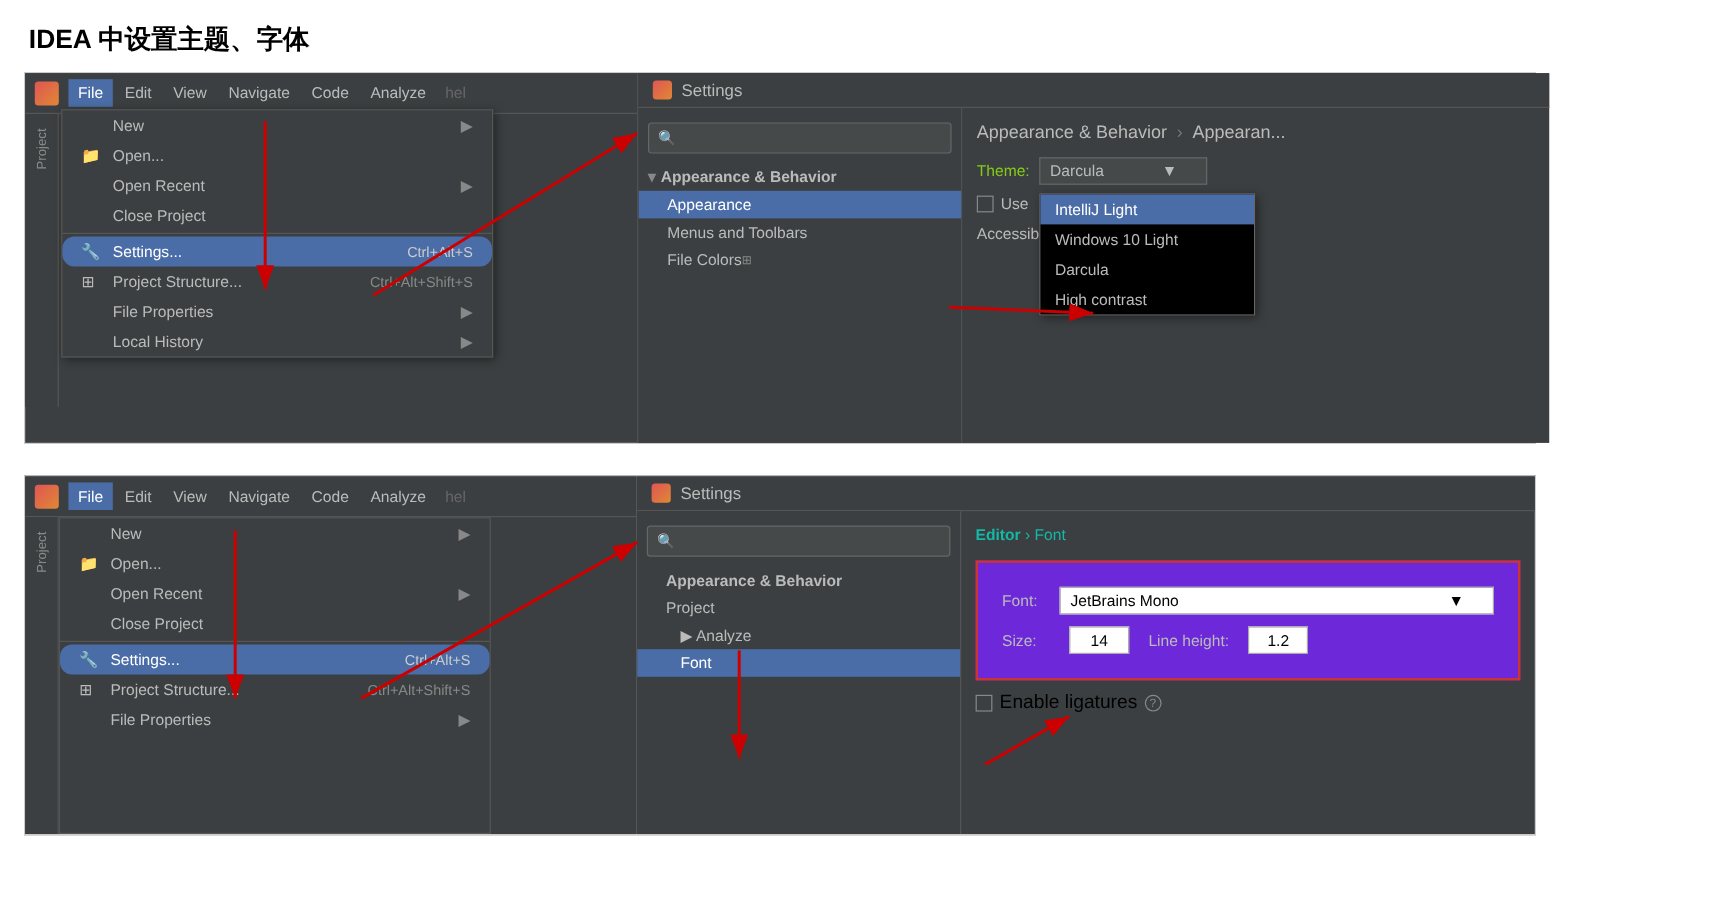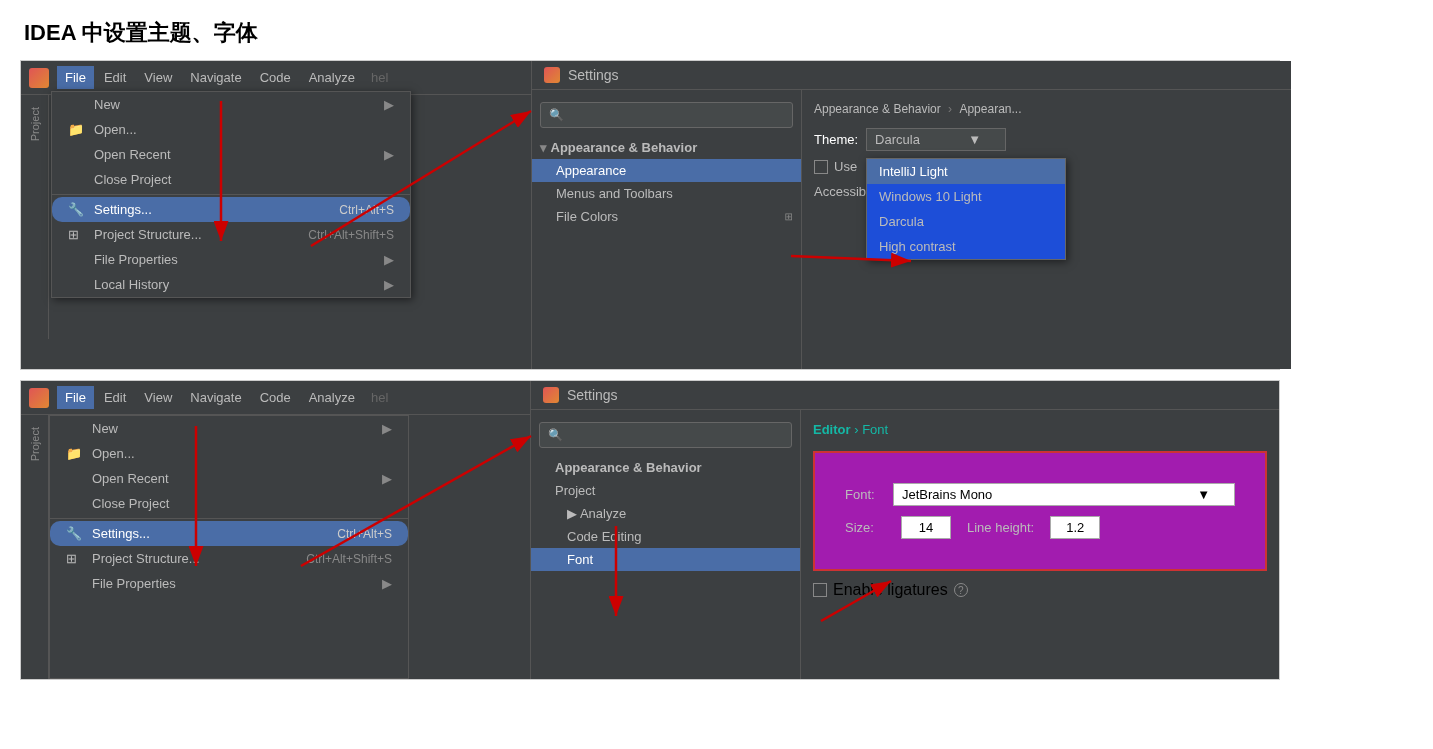--- a/index.html
+++ b/index.html
@@ -16,21 +16,21 @@
       font-size: 22px;
       font-weight: bold;
       padding: 18px 24px 12px 24px;
       color: #000;
     }
 
     
     .screenshots-container {
       display: flex;
       flex-direction: column;
-      gap: 0;
+      gap: 16px;
       padding: 0 20px;
     }
 
     
     .screenshot-row {
       display: flex;
       align-items: flex-start;
       margin-bottom: 10px;
       position: relative;
     }
@@ -240,39 +240,39 @@
     
     .settings-content {
       flex: 1;
       background: #3c3f41;
       padding: 12px;
       position: relative;
     }
 
     .settings-breadcrumb {
       color: #bbb;
-      font-size: 12px;
+      font-size: 15px;
       margin-bottom: 12px;
     }
 
     .settings-breadcrumb .sep {
       color: #777;
       margin: 0 4px;
     }
 
     
     .theme-row {
       display: flex;
       align-items: center;
       gap: 8px;
       margin-bottom: 8px;
     }
 
     .theme-label {
-      color: #ffffff;
+      color: #84cc16;
       font-size: 13px;
     }
 
     .theme-select {
       background: #45494a;
       border: 1px solid #666;
       color: #bbb;
       font-size: 13px;
       padding: 3px 24px 3px 8px;
       min-width: 140px;
@@ -281,23 +281,23 @@
       align-items: center;
       justify-content: space-between;
       cursor: pointer;
     }
 
     
     .theme-dropdown-popup {
       position: absolute;
       left: 0;
       top: 30px;
-      background: #1d4ed8;
+      background: #000000;
       border: 1px solid #666;
-      width: 200px;
+      width: 180px;
       z-index: 20;
       box-shadow: 2px 2px 8px rgba(0,0,0,0.5);
     }
 
     .theme-option {
       color: #bbb;
       font-size: 13px;
       padding: 5px 12px;
       cursor: pointer;
     }
@@ -348,22 +348,22 @@
     }
 
     .font-settings-breadcrumb {
       color: #14b8a6;
       font-size: 13px;
       margin-bottom: 14px;
     }
 
     .font-settings-panel {
       border: 2px solid #cc3333;
-      padding: 30px;
-      background: #a21caf;
+      padding: 20px;
+      background: #6d28d9;
     }
 
     .font-row {
       display: flex;
       align-items: center;
       gap: 8px;
       margin-bottom: 10px;
     }
 
     .font-label {
@@ -524,21 +524,21 @@
             <div class="settings-nav">
               <div class="settings-search">
                 <span class="settings-search-icon">🔍</span>
               </div>
               <div class="nav-group-header">
                 <span class="caret">▾</span>
                 <span>Appearance &amp; Behavior</span>
               </div>
               <div class="nav-item active">Appearance</div>
               <div class="nav-item">Menus and Toolbars</div>
-              <div class="nav-item" style="display:flex;justify-content:space-between;align-items:center;">
+              <div class="nav-item" style="display:flex;justify-content:flex-start;align-items:center;">
                 <span>File Colors</span>
                 <span style="color:#888;font-size:10px;">⊞</span>
               </div>
             </div>
 
             <div class="settings-content">
               <div class="settings-breadcrumb">
                 <span>Appearance &amp; Behavior</span>
                 <span class="sep"> › </span>
                 <span>Appearan...</span>
@@ -662,21 +662,20 @@
               <span class="settings-search-icon">🔍</span>
             </div>
 
             <div class="bottom-nav-item">
               <strong>Appearance &amp; Behavior</strong>
             </div>
             <div class="bottom-nav-item">Project</div>
             <div class="bottom-nav-item bottom-nav-indent">
               <span>▶ </span><span>Analyze</span>
             </div>
-            <div class="bottom-nav-item bottom-nav-indent">Code Editing</div>
             <div class="bottom-nav-item bottom-nav-indent active">Font</div>
           </div>
 
           <div class="font-settings-content">
             <div class="font-settings-breadcrumb">
               <strong>Editor</strong>
               <span class="sep"> › </span>
               <span>Font</span>
             </div>
 

